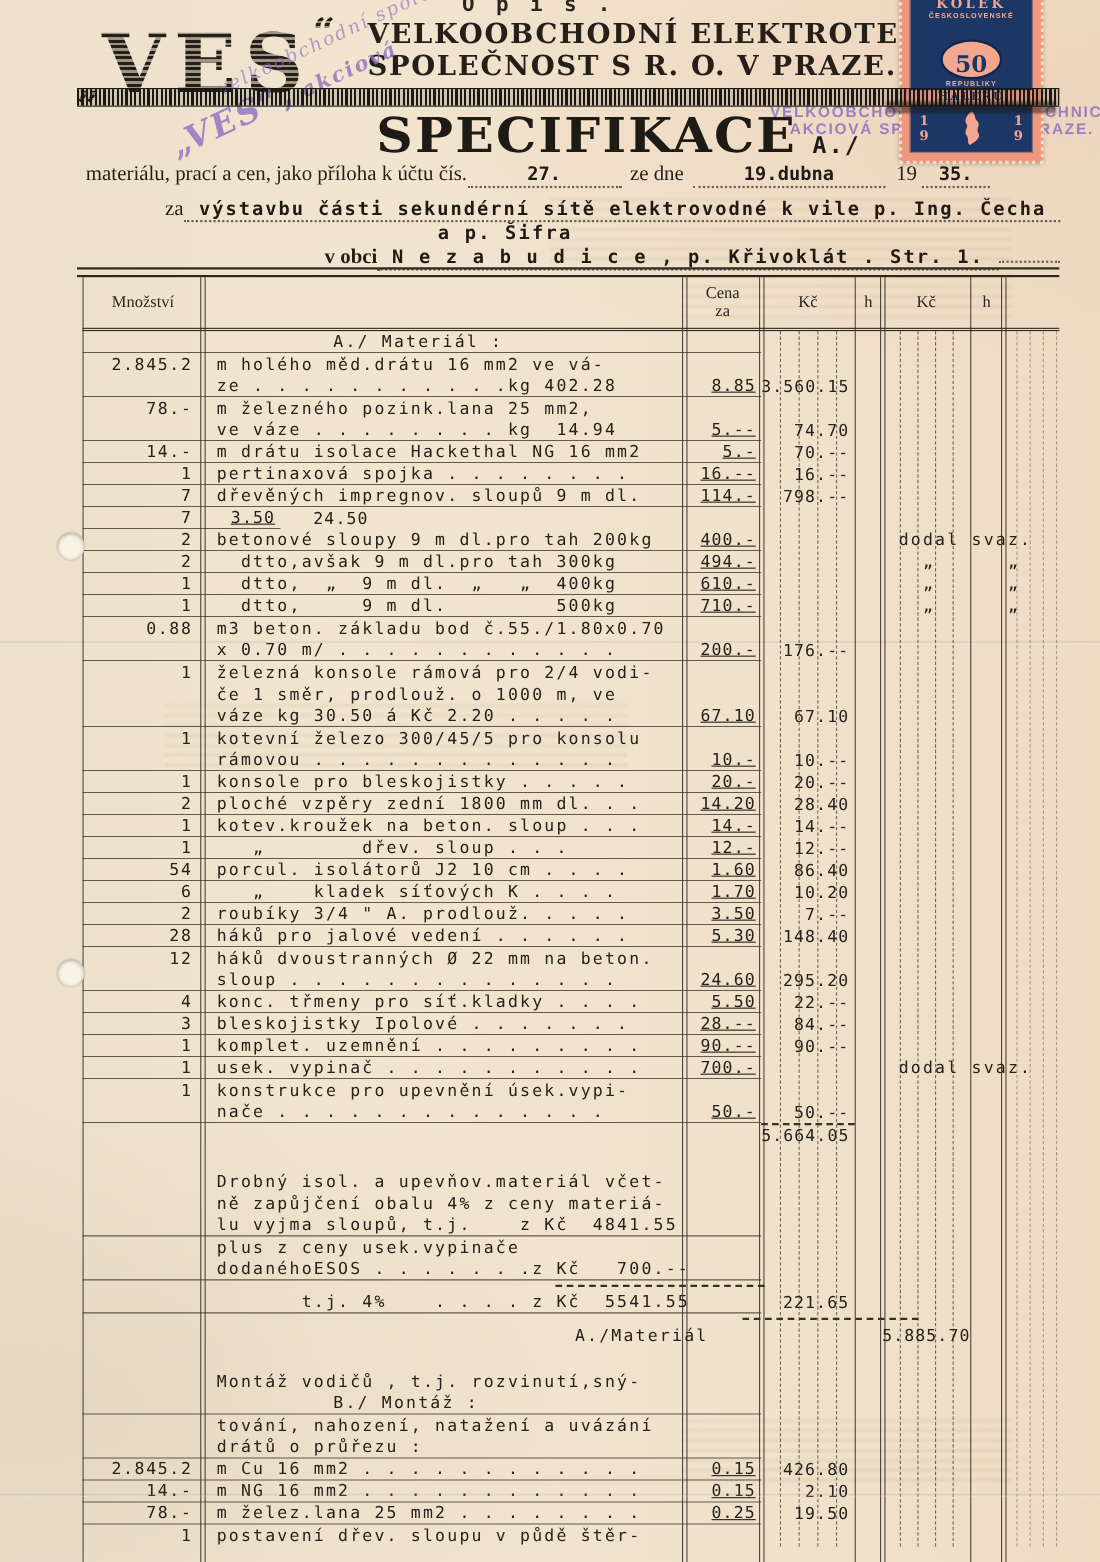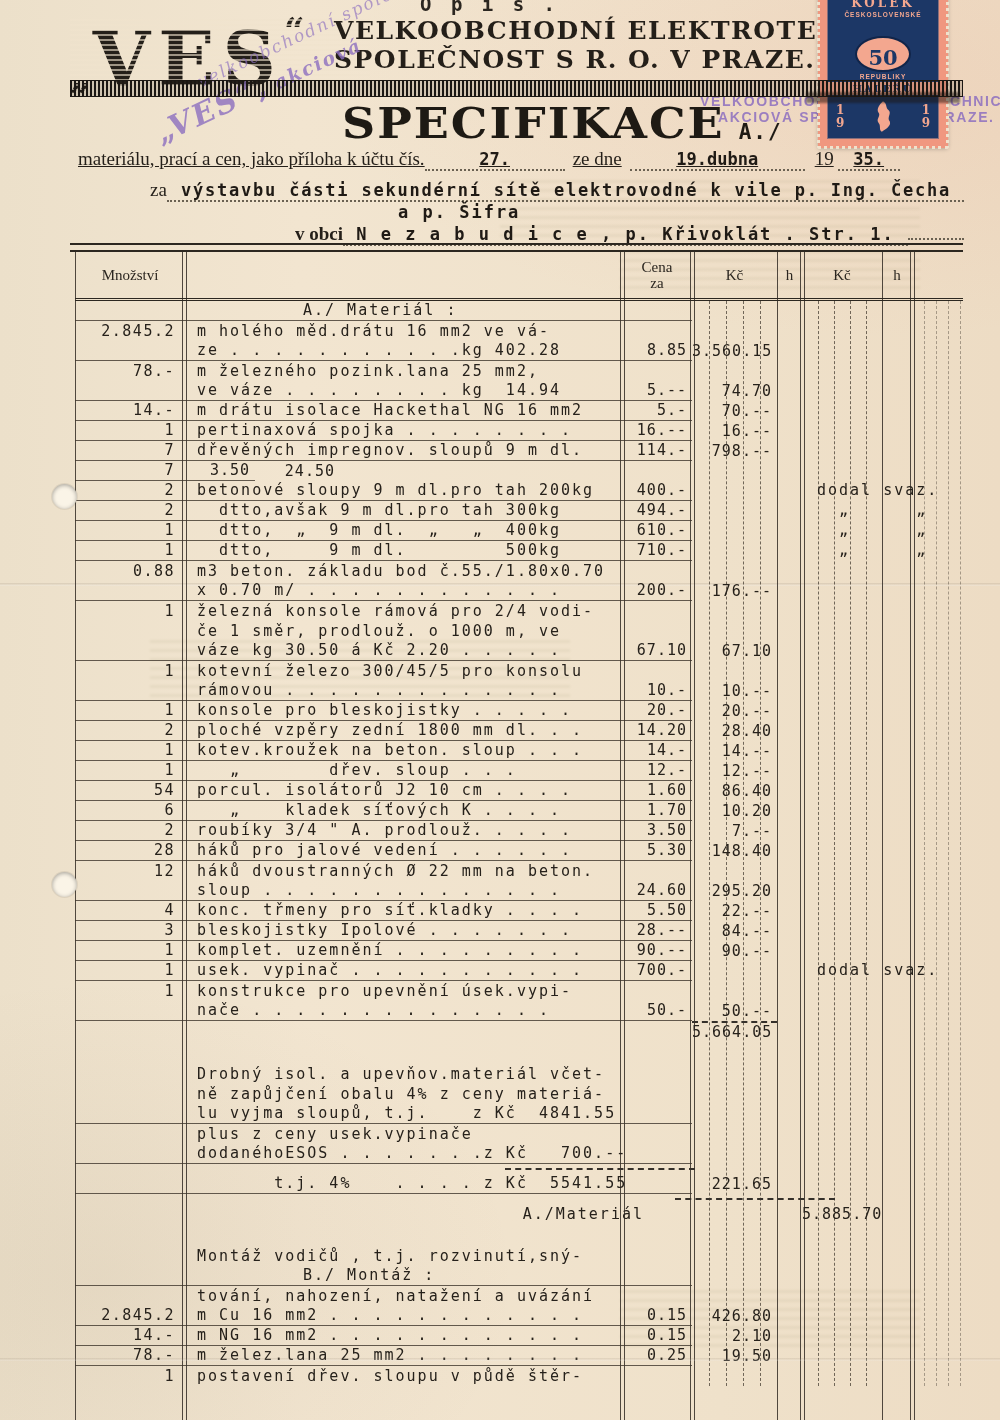--- a/index.html
+++ b/index.html
@@ -56,40 +56,40 @@
   .k-bot{flex:1;width:100%;display:flex;align-items:center;justify-content:space-between;padding:0 9px;box-sizing:border-box;}
   .k-y{display:flex;flex-direction:column;font:bold 12px "DejaVu Serif",serif;line-height:13px;text-align:center;}
   
   .title{position:absolute;left:342px;top:96px;display:flex;align-items:flex-end;color:#1e1a14;z-index:1;}
   .title .big{font:bold 46px "DejaVu Serif",serif;letter-spacing:2px;transform:scaleY(.95);}
   .title .suf{font:bold 21px "DejaVu Sans Mono",monospace;margin-left:14px;margin-bottom:6px;letter-spacing:2px;}
   .fline{position:absolute;left:78px;width:886px;display:flex;align-items:baseline;color:#241f19;
     font:19px "Liberation Serif","DejaVu Serif",serif;}
   .typed{font:bold 17px "DejaVu Sans Mono",monospace;color:#1f1a15;white-space:pre;}
   .dot{border-bottom:2px dotted #6a6152;text-align:center;}
-  .f1{top:148px;text-decoration:underline;}  .f2{top:179px;}  .f3{top:202px;}  .f4{top:223px;}
+  .f1{top:148px;}  .f2{top:179px;}  .f3{top:202px;}  .f4{top:223px;}
   .dbl{position:absolute;left:70px;top:243px;width:893px;height:5px;border-top:2px solid #2c2720;border-bottom:2px solid #2c2720;}
   
   .table{position:absolute;left:75px;top:252px;width:888px;height:1168px;}
   .vl{position:absolute;top:0;bottom:0;width:0;border-left:1px solid rgba(50,44,36,.85);}
   .thead{position:relative;height:46px;display:flex;border-bottom:3px double #2c2720;
     font:15px "Liberation Serif","DejaVu Serif",serif;color:#2b2620;}
   .thead .hc{display:flex;flex-direction:column;align-items:center;justify-content:center;line-height:16px;}
   .tbody{position:relative;}
   .dl{position:absolute;top:0;bottom:0;width:0;border-left:1px dashed rgba(58,50,40,.7);}
   .dl.g{border-left:1px dashed rgba(58,50,40,.4);}
   .line{display:flex;position:relative;min-height:20px;align-items:flex-end;
     font:15px "DejaVu Sans Mono",monospace;color:#26211b;line-height:19px;}
   .c{box-sizing:border-box;}
   .qty{width:110px;text-align:right;padding-right:10px;letter-spacing:1.5px;white-space:pre;}
   .desc{width:437px;padding-left:12px;letter-spacing:2px;white-space:pre;overflow:hidden;}
   .desc.wide{width:507px;}
   .desc.ind{padding-left:118px;}
   .desc.ar{text-align:right;padding-right:48px;}
-  .cena{width:70px;}
+  .cena{width:70px;text-decoration:underline;}
   .kc1{width:85px;}  .h1c{width:25px;}  .kc2{width:80px;}  .h2c{width:30px;}
   .val{text-align:right;padding-right:5px;letter-spacing:1px;white-space:pre;}
   .rl{border-bottom:1px solid rgba(62,54,44,.8);}
   .topd{border-top:2px dashed #35302a;}
   .note{position:absolute;left:742px;bottom:1px;white-space:pre;letter-spacing:2px;}
   .sp{height:22px;}
   .rulerow{height:10px;position:relative;}
   .ruleline{position:absolute;top:4px;border-top:2px dashed #35302a;}
   .ruleline.mid{left:430px;width:190px;}
   .ruleline.money{left:600px;width:160px;}
@@ -660,20 +660,28 @@
         </div>
         <div class="line">
           <div class="c qty"></div>
           <div class="c desc wide">tování, nahození, natažení a uvázání</div>
           <div class="c kc1 val"></div>
           <div class="c h1c"></div>
           <div class="c kc2 val"></div>
           <div class="c h2c"></div>
         </div>
         <div class="line">
+          <div class="c qty rl"></div>
+          <div class="c desc wide rl">drátů o průřezu :</div>
+          <div class="c kc1 val"></div>
+          <div class="c h1c"></div>
+          <div class="c kc2 val"></div>
+          <div class="c h2c"></div>
+        </div>
+        <div class="line">
           <div class="c qty rl">2.845.2</div>
           <div class="c desc rl">m Cu 16 mm2 . . . . . . . . . . . .</div>
           <div class="c cena val rl">0.15</div>
           <div class="c kc1 val">426.80</div>
           <div class="c h1c"></div>
           <div class="c kc2 val"></div>
           <div class="c h2c"></div>
         </div>
         <div class="line">
           <div class="c qty rl">14.-</div>

